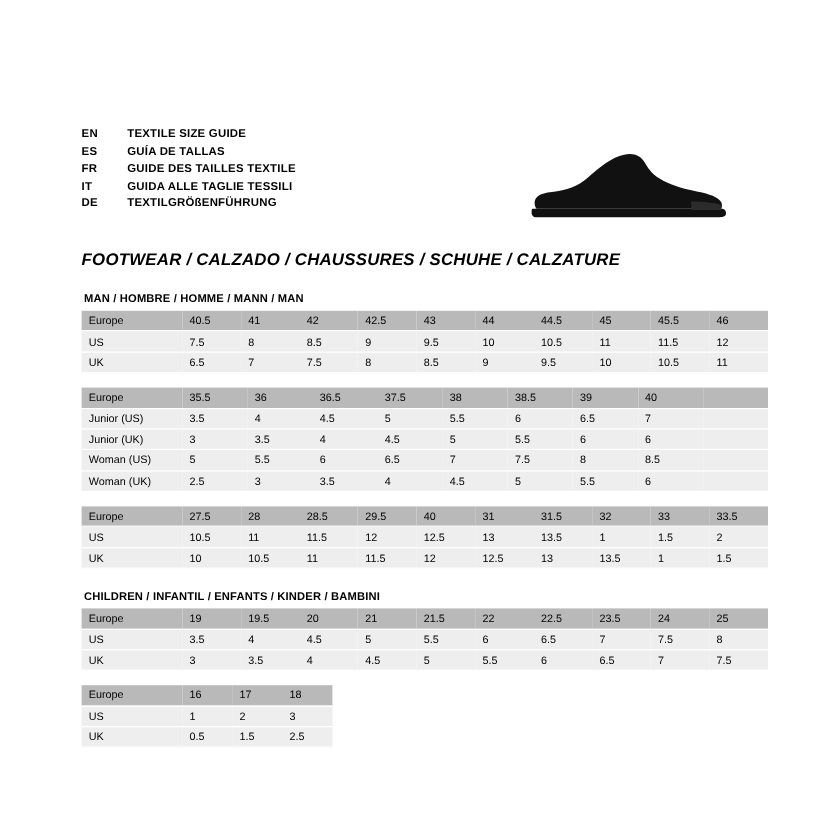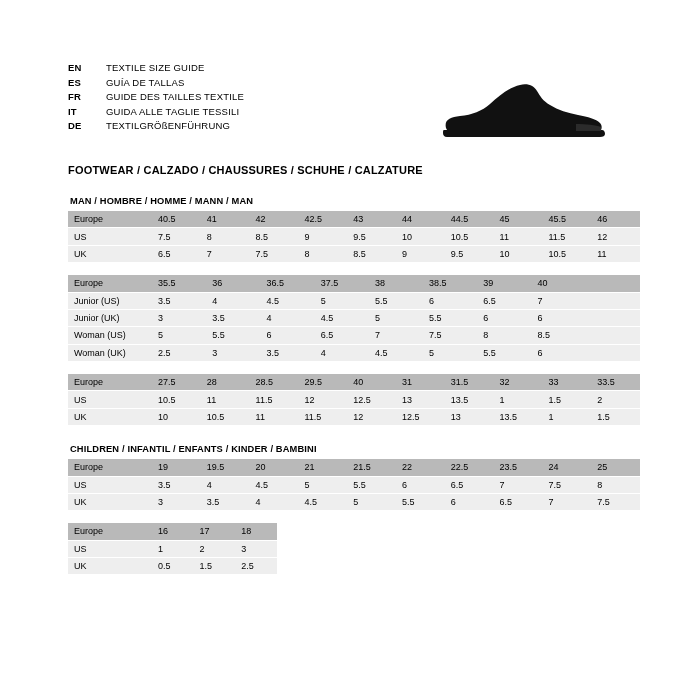--- a/index.html
+++ b/index.html
@@ -19,51 +19,53 @@
     width: 700px;
     height: 700px;
     box-sizing: border-box;
     padding: 62px 60px 0 68px;
   }
 
   
   .header {
     position: relative;
     height: 92px;
+    margin-top: 44px;
   }
   .lang-table {
     border-collapse: collapse;
     font-size: 9.5px;
     letter-spacing: 0.2px;
   }
   .lang-table td {
     padding: 0 0 3.5px 0;
     vertical-align: top;
     white-space: nowrap;
   }
   .lang-code {
     width: 38px;
     font-weight: bold;
   }
   .lang-title {
-    font-weight: normal;
+    font-weight: bold;
   }
   .shoe {
     position: absolute;
     right: 24px;
     top: 18px;
     width: 200px;
     height: 62px;
   }
 
   .section-title {
-    font-size: 11px;
+    font-size: 14px;
     font-weight: bold;
     letter-spacing: 0.2px;
     margin: 10px 0 14px 0;
+    font-style: italic;
   }
 
   .group {
     margin-bottom: 5px;
   }
   .group-title {
     font-size: 9.3px;
     font-weight: bold;
     letter-spacing: 0.15px;
     padding: 6px 0 5px 2px;

